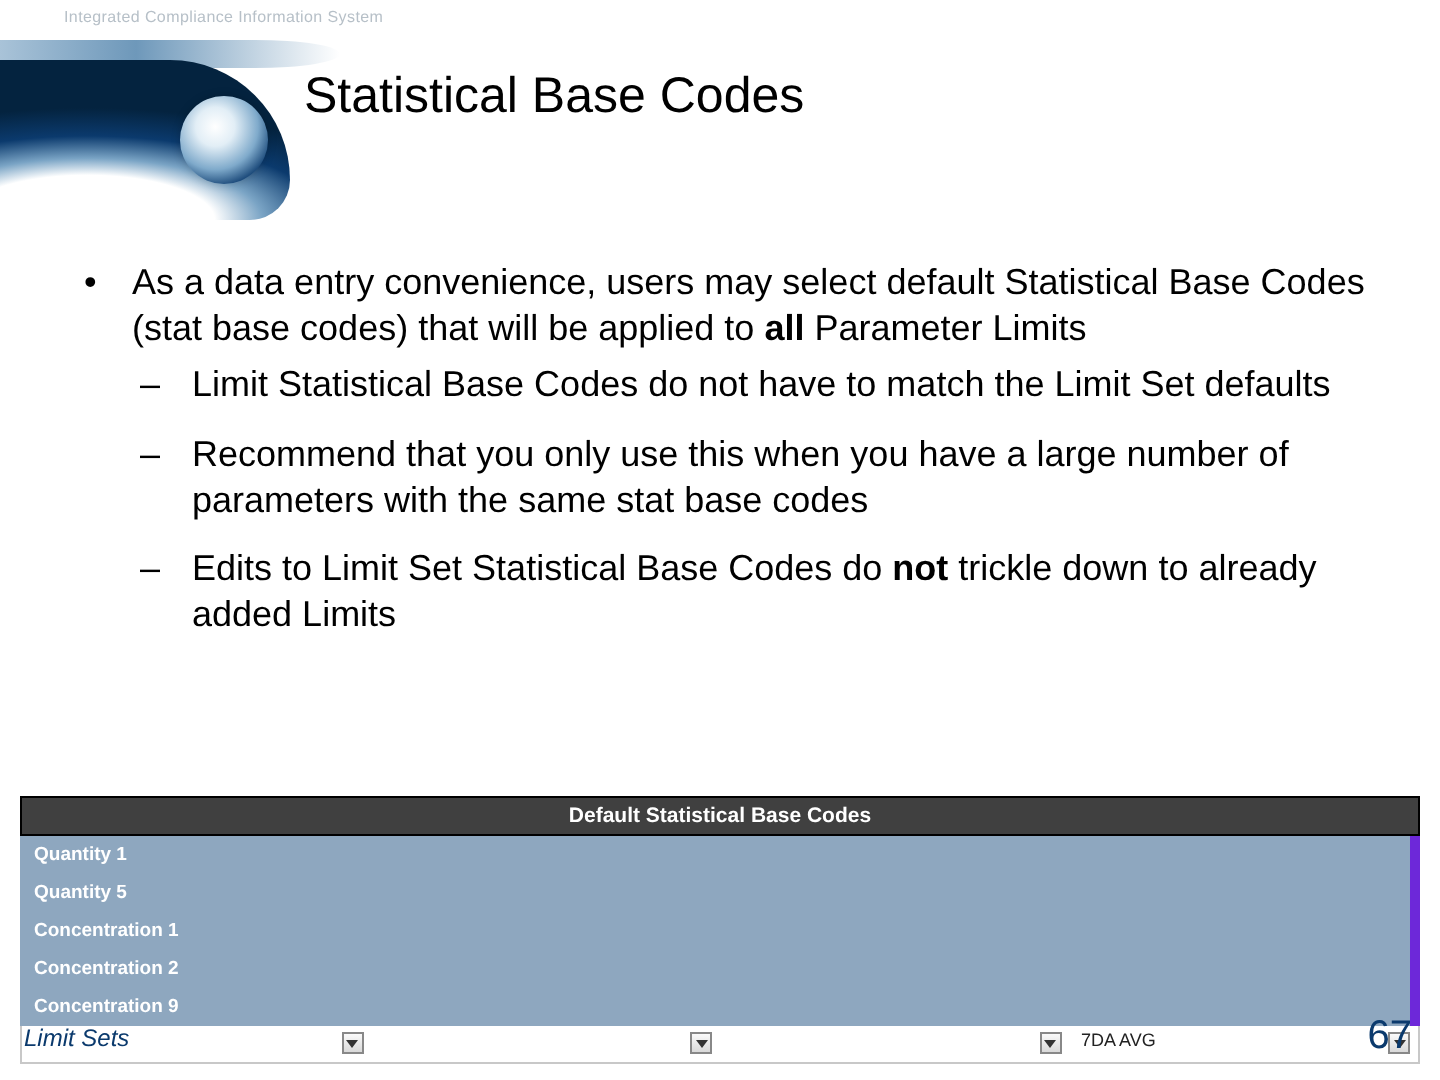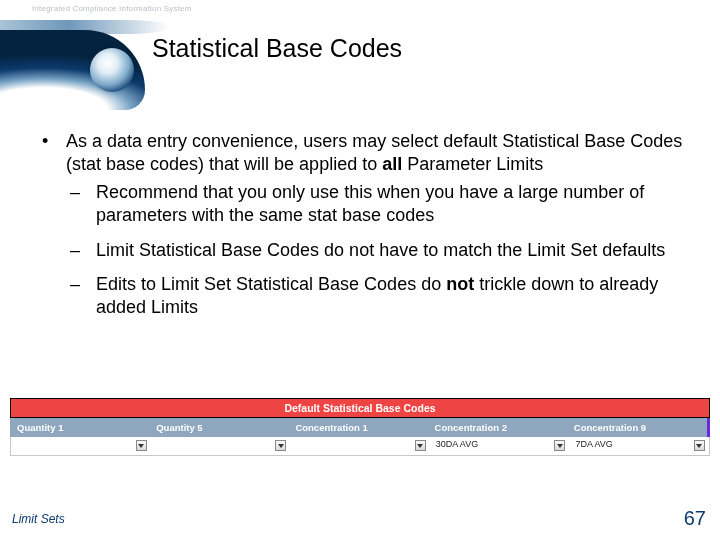--- a/index.html
+++ b/index.html
@@ -105,33 +105,34 @@
     left: 4px;
     top: 0;
   }
   .table-wrap {
     position: absolute;
     left: 10px;
     right: 10px;
     top: 398px;
   }
   .tbl-title {
-    background: #ef4444;
+    background: #404040;
     color: #fff;
     font-size: 10.5px;
     font-weight: bold;
     text-align: center;
     padding: 3px 0;
     border: 1px solid #000;
   }
   .tbl-head {
     display: flex;
     background: #8ea7bf;
     border-left: 1px solid #8ea7bf;
-    border-right: 3px solid #6d28d9;
+    border-right: 5px solid #6d28d9;
+    flex-direction: column;
   }
   .tbl-head > div {
     flex: 1;
     font-size: 9.5px;
     font-weight: bold;
     color: #fff;
     padding: 4px 6px;
   }
   .tbl-row {
     display: flex;
@@ -192,22 +193,22 @@
   <div class="swoosh"></div>
   <div class="epa-seal"></div>
   <div class="slide-title">Statistical Base Codes</div>
 </div>
 
 <div class="body">
   <ul class="bullets">
     <li>
       <span>As a data entry convenience, users may select default Statistical Base Codes  (stat base codes) that will be applied to </span><b>all</b><span> Parameter Limits</span>
       <ul class="sub">
+        <li>Limit Statistical Base Codes do not have to match the Limit Set defaults</li>
         <li>Recommend that you only use this when you have a large number of parameters with the same stat base codes</li>
-        <li>Limit Statistical Base Codes do not have to match the Limit Set defaults</li>
         <li>
           <span>Edits to Limit Set Statistical Base Codes do </span><b>not</b><span> trickle down to already added Limits</span>
         </li>
       </ul>
     </li>
   </ul>
 </div>
 
 <div class="table-wrap">
   <div class="tbl-title">Default Statistical Base Codes</div>
@@ -215,19 +216,18 @@
     <div>Quantity 1</div>
     <div>Quantity 5</div>
     <div>Concentration 1</div>
     <div>Concentration 2</div>
     <div>Concentration 9</div>
   </div>
   <div class="tbl-row">
     <div><span></span><span class="dd"></span></div>
     <div><span></span><span class="dd"></span></div>
     <div><span></span><span class="dd"></span></div>
-    <div><span>30DA AVG</span><span class="dd"></span></div>
     <div><span>7DA AVG</span><span class="dd"></span></div>
   </div>
 </div>
 
 <div class="footer-left">Limit Sets</div>
 <div class="page-number">67</div>
 
 </body></html>

